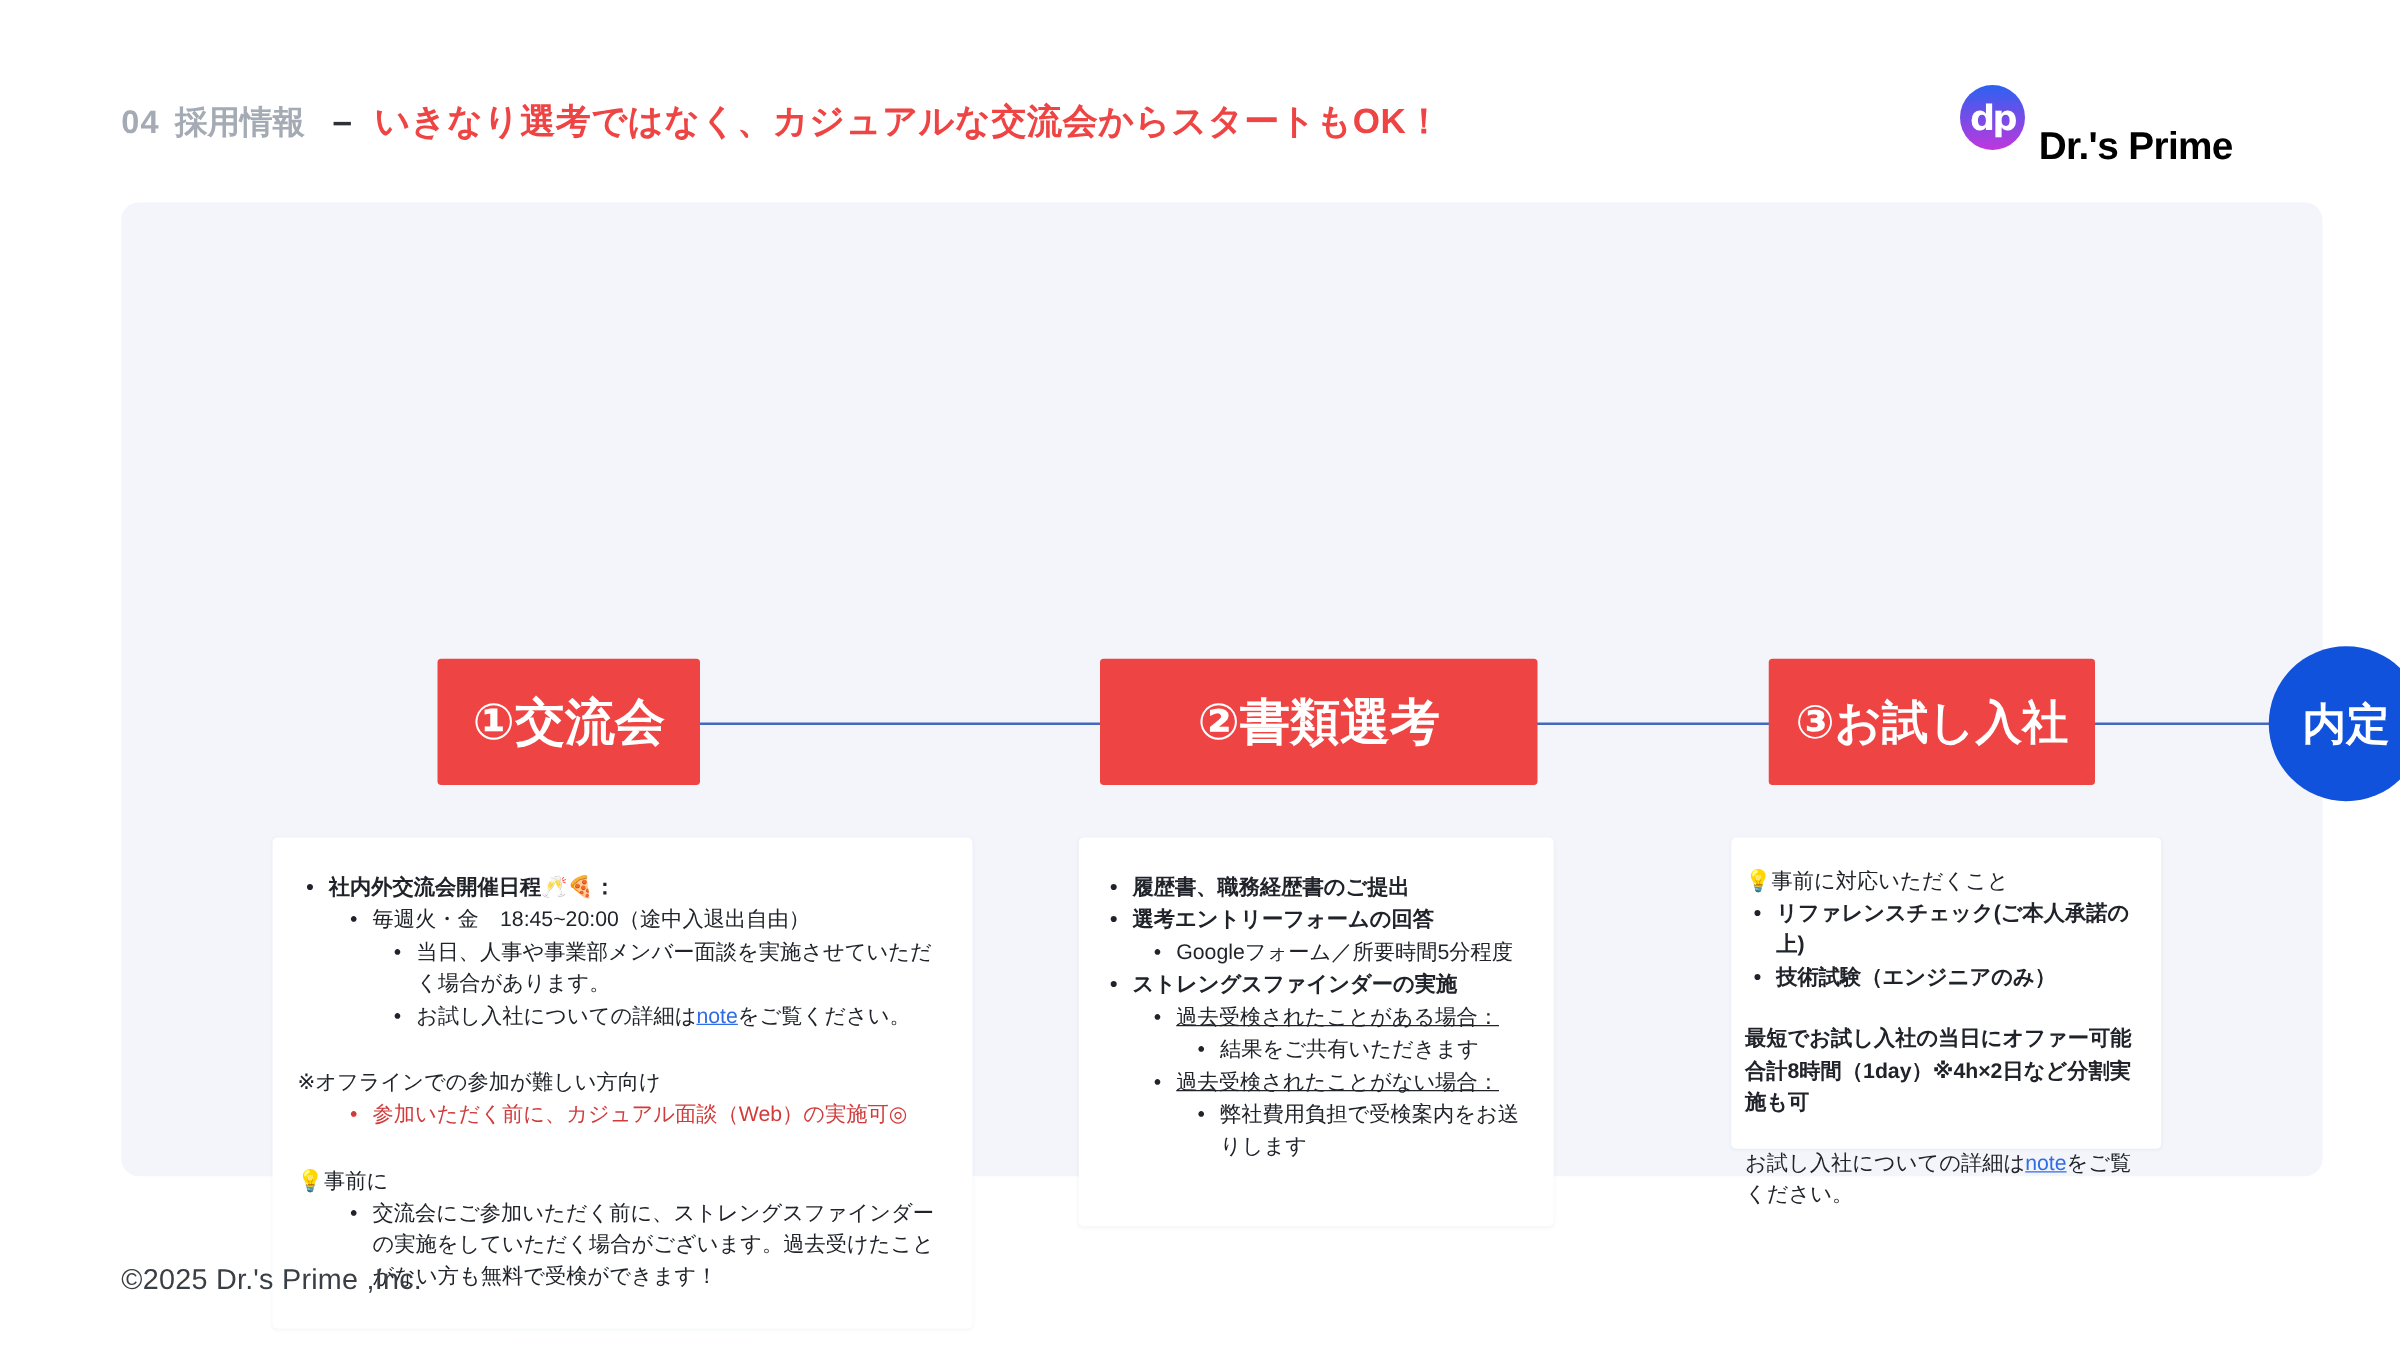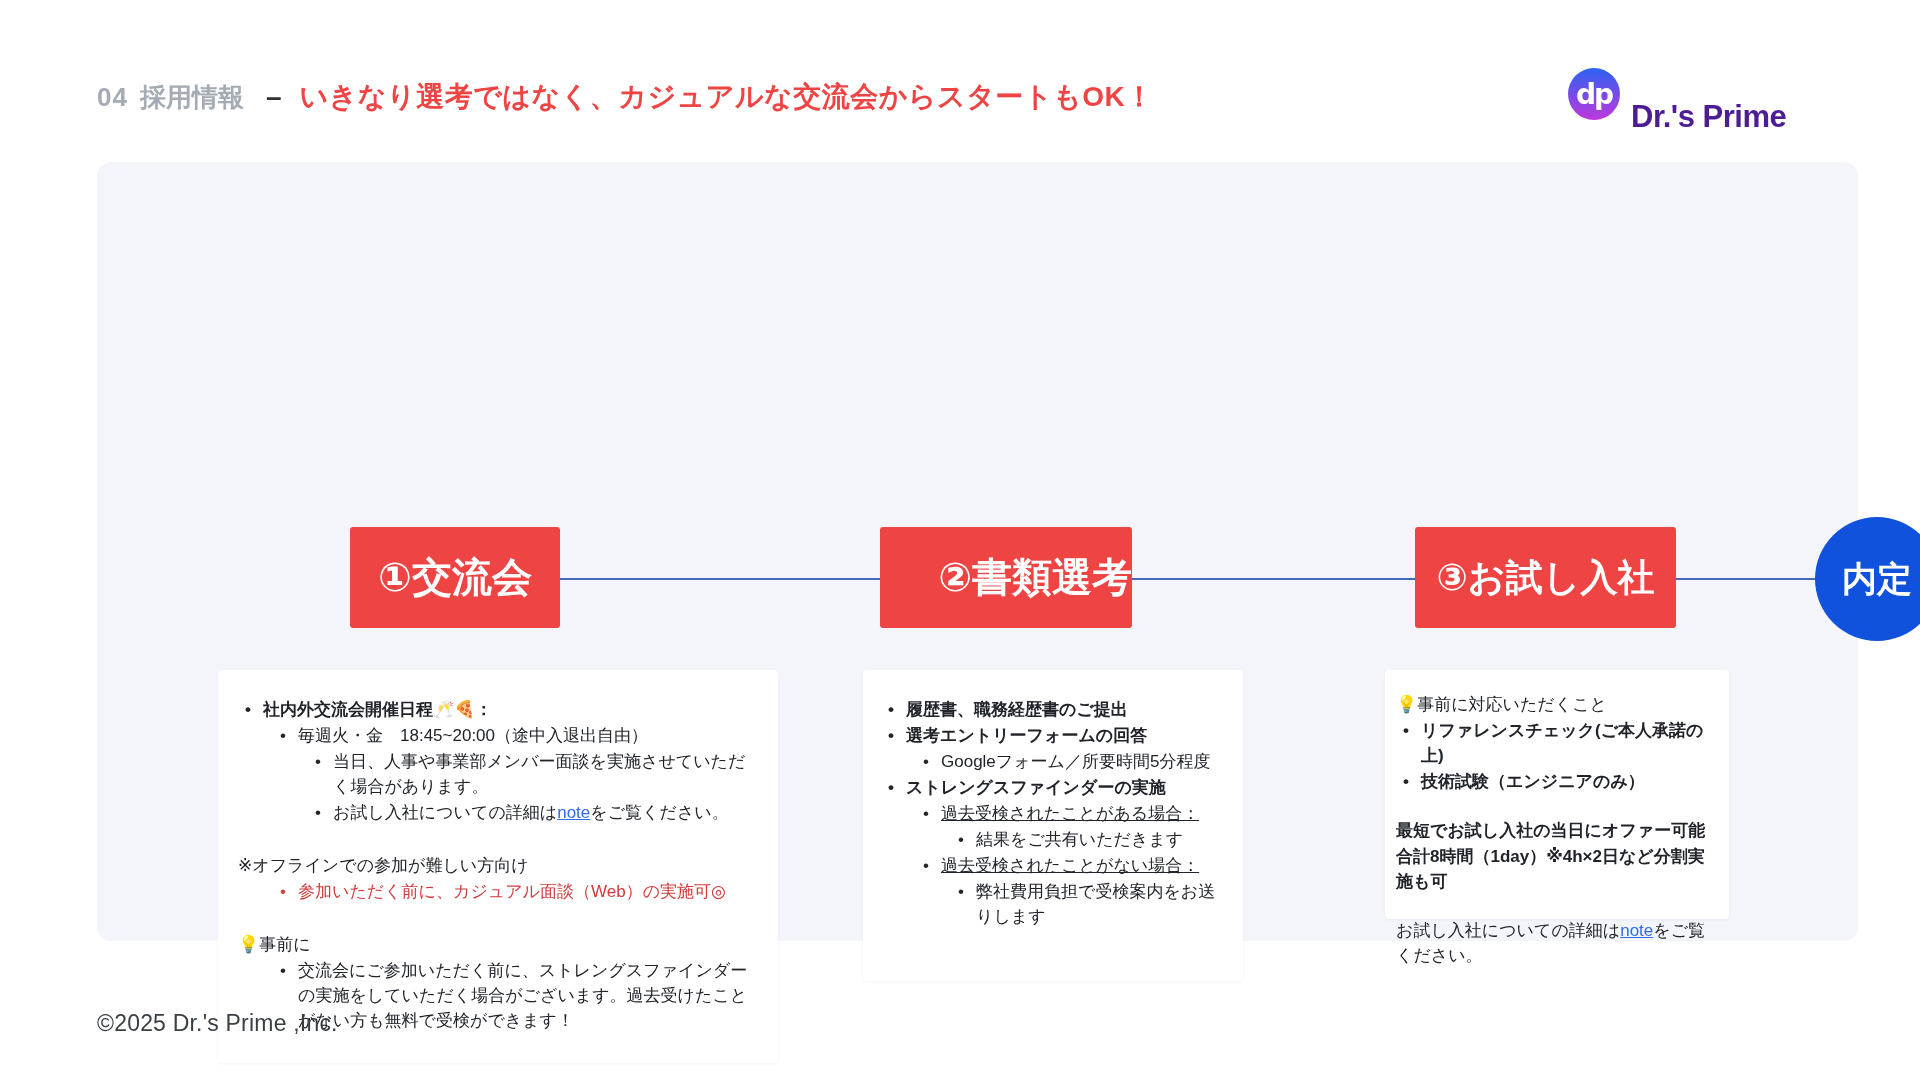--- a/index.html
+++ b/index.html
@@ -19,21 +19,21 @@
   }
   .hdr-num { font-size: 26px; font-weight: 700; color: #a4abb4; letter-spacing: 1px; }
   .hdr-section { font-size: 26px; font-weight: 700; color: #a4abb4; margin-left: 12px; }
   .hdr-dash { font-size: 28px; font-weight: 700; color: #2c3238; margin: 0 18px 0 22px; }
   .hdr-title { font-size: 28px; font-weight: 700; color: #ef4444; letter-spacing: 0.5px; text-align: right; }
 
   .logo {
     position: absolute; top: 52px; left: 1568px;
     display: flex; align-items: center; gap: 11px;
   }
-  .logo-brand { font-size: 31px; font-weight: 700; color: #4c1d95; letter-spacing: -0.5px; margin-top: 47px; }
+  .logo-brand { font-size: 31px; font-weight: 700; color: #000000; letter-spacing: -0.5px; margin-top: 47px; }
 
   
   .panel {
     position: absolute; left: 97px; top: 162px;
     width: 1761px; height: 779px;
     background: #f3f5fb; border-radius: 14px;
   }
 
   
   .flow-line {
@@ -42,21 +42,21 @@
     background: #4468bd;
   }
 
   .step-box {
     position: absolute; top: 365px; height: 101px;
     background: #ef4444; border-radius: 3px;
     display: flex; align-items: center; justify-content: center;
     color: #ffffff; font-weight: 700;
   }
   .step-1 { left: 253px; width: 210px; font-size: 40px; }
-  .step-2 { left: 783px; width: 252px; font-size: 40px; justify-content: flex-end; }
+  .step-2 { left: 783px; width: 350px; font-size: 40px; }
   .step-3 { left: 1318px; width: 261px; font-size: 37px; }
   .goal-circle {
     position: absolute; left: 1718px; top: 355px;
     width: 124px; height: 124px; border-radius: 50%;
     background: #1152dc;
     display: flex; align-items: center; justify-content: center;
     color: #ffffff; font-weight: 700; font-size: 35px;
   }
 
   

